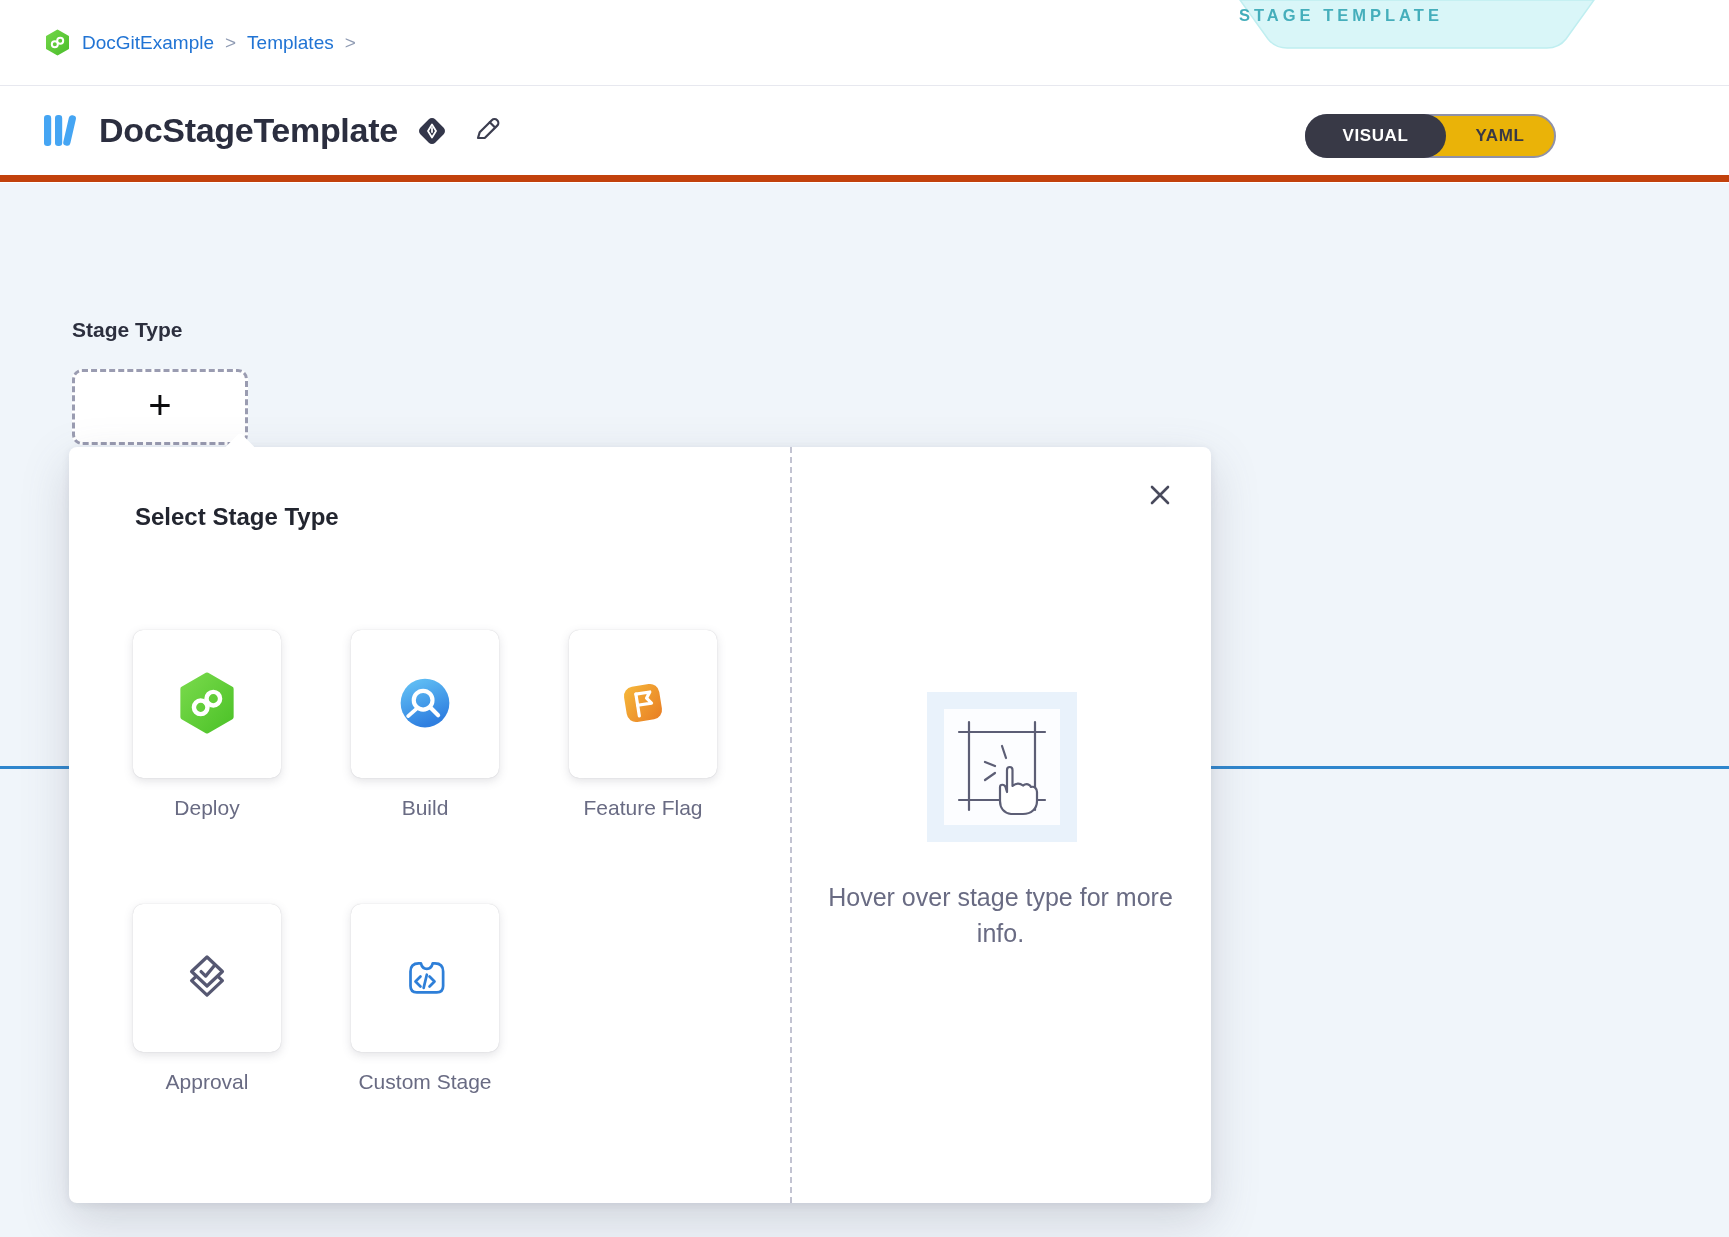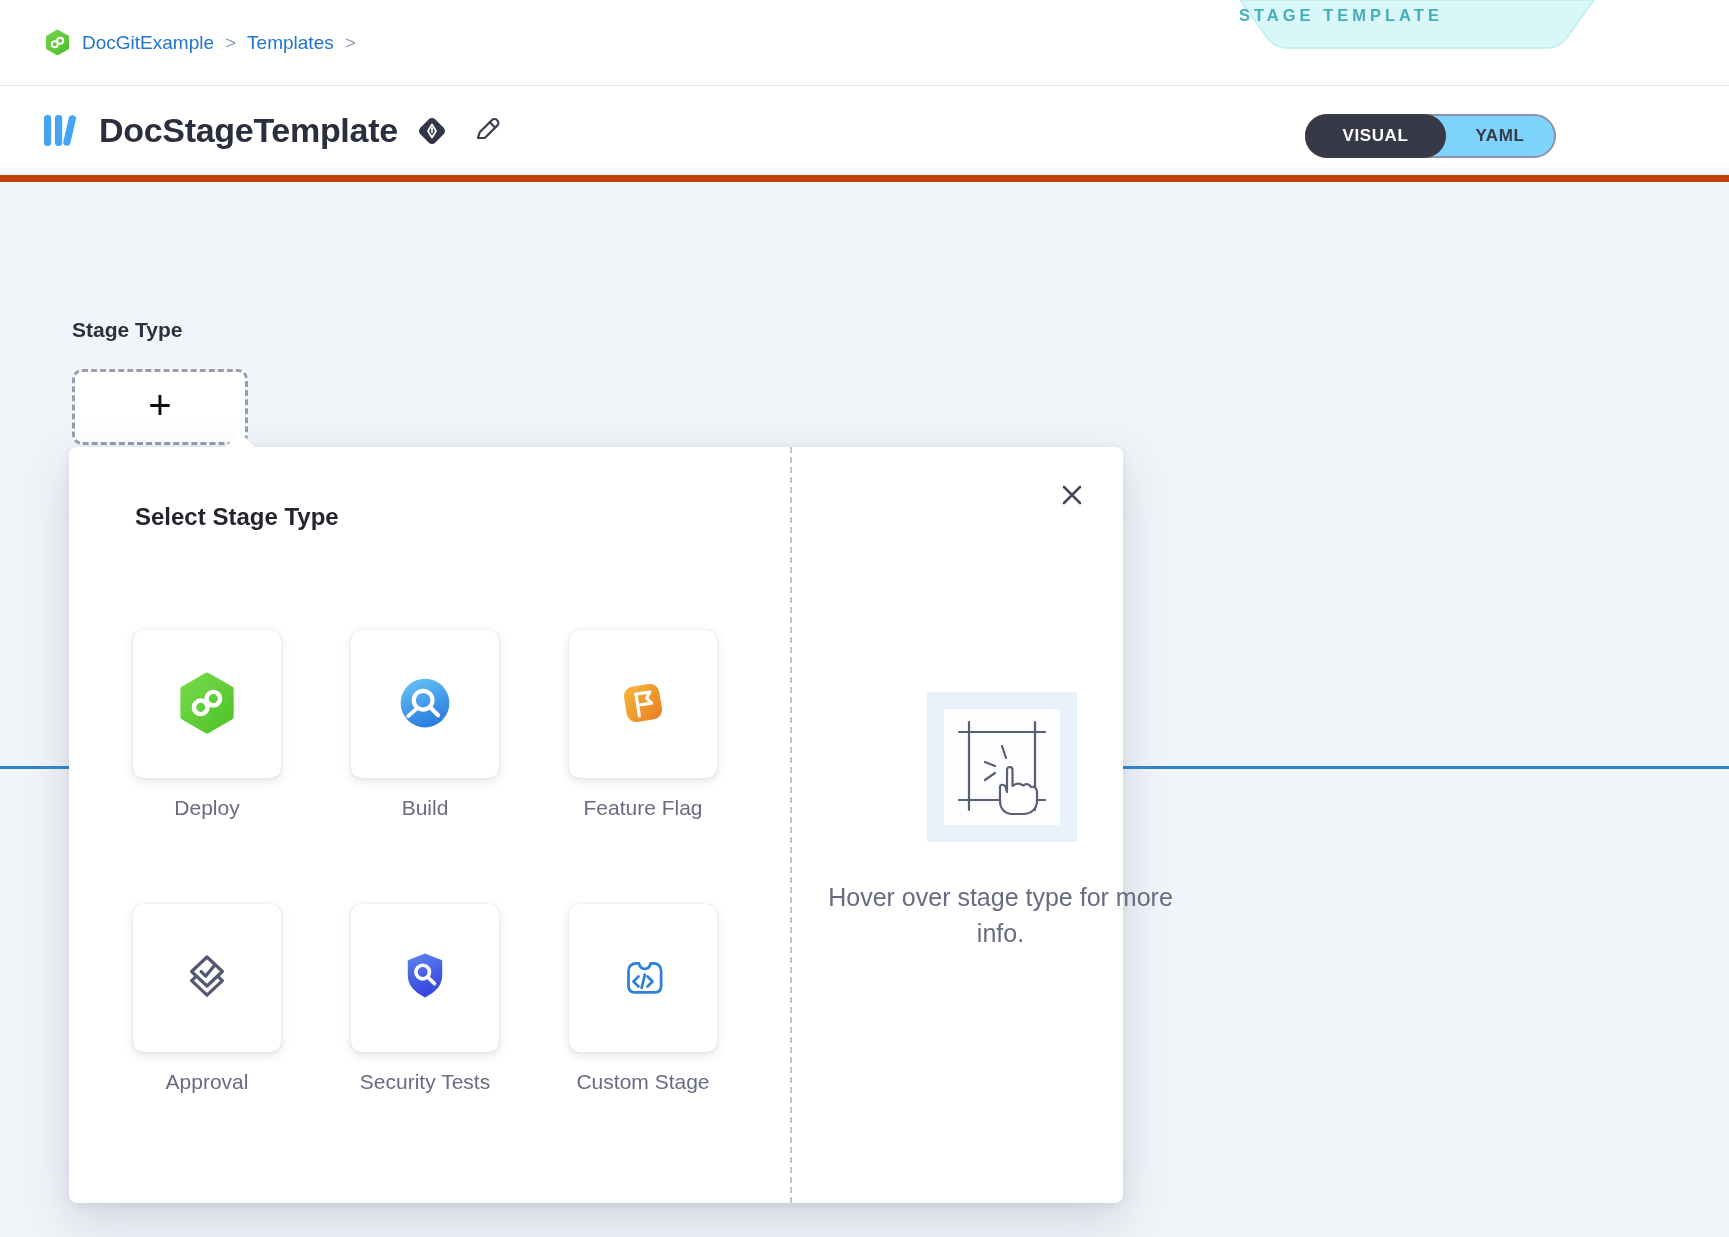--- a/index.html
+++ b/index.html
@@ -32,21 +32,21 @@
     border-bottom:7px solid #c2410c; display:flex; align-items:center;
     padding-left:40px; gap:17px; z-index:3;
   }
   .page-title{ font-size:34px; font-weight:bold; color:#2b2e3f; letter-spacing:-.3px; }
   .title-icon{ display:flex; align-items:center; }
   .edit-btn{ background:none; border:none; cursor:pointer; display:flex; align-items:center; margin-left:6px; }
 
   
   .view-toggle{
     position:absolute; left:1305px; top:114px; width:251px; height:44px;
-    background:#7dd3fc; border:2px solid #8f91a8; border-radius:22px; z-index:4;
+    background:#eab308; border:2px solid #8f91a8; border-radius:22px; z-index:4;
   }
   .toggle-visual{
     position:absolute; left:-2px; top:-2px; width:141px; height:44px;
     background:#383946; border-radius:22px; color:#fff; font-weight:bold; font-size:17px;
     display:flex; align-items:center; justify-content:center; letter-spacing:.6px;
     border:none; cursor:pointer; font-family:inherit;
   }
   .toggle-yaml{
     position:absolute; left:139px; right:0; top:0; height:40px;
     display:flex; align-items:center; justify-content:center;
@@ -61,21 +61,21 @@
   .add-stage-btn{
     position:absolute; left:72px; top:369px; width:176px; height:76px;
     background:#fff; border:3px dashed #9a9cb1; border-radius:10px;
     display:flex; align-items:center; justify-content:center;
     font-size:40px; font-weight:400; color:#0b0b0d; cursor:pointer; z-index:1;
     font-family:inherit; line-height:1; padding-bottom:4px;
   }
 
   
   .modal{
-    position:absolute; left:69px; top:447px; width:1054px; height:756px;
+    position:absolute; left:69px; top:447px; width:1142px; height:756px;
     background:#fff; border-radius:8px; z-index:2;
     box-shadow:0 2px 8px rgba(40,41,61,.08), 0 18px 48px rgba(96,97,112,.22);
   }
   .modal-notch{
     position:absolute; left:160px; top:-10px; width:22px; height:22px;
     background:#fff; transform:rotate(45deg); border-radius:3px;
   }
   .modal-title{ position:absolute; left:66px; top:56px; font-size:24px; font-weight:bold; color:#22252f; }
   .modal-close{
     position:absolute; top:34px; right:36px; width:30px; height:30px;
@@ -274,38 +274,20 @@
               <path d="M32 20 L49 36 L32 52 L15 36 Z"></path>
               <path d="M32 10 L49 26 L32 42 L15 26 Z" fill="#fff"></path>
               <path d="M25.5 26 L30.5 31 L40 19.5"></path>
             </g>
           </svg>
         </span>
       </button>
       <div class="stage-label">Approval</div>
     </div>
 
-    <div class="stage-cell">
-      <button class="stage-card">
-        <span>
-          <svg width="58" height="58" viewBox="0 0 64 64">
-            <defs>
-                <linearGradient id="gShield" x1="0" y1="0" x2="0.3" y2="1">
-              <stop offset="0" stop-color="#5e85f2"></stop>
-                  <stop offset="1" stop-color="#3746dc"></stop>
-                </linearGradient>
-              </defs>
-            <path d="M32 6 L51 13.5 V30 C51 41.5 43.5 48.5 32 54.5 C20.5 48.5 13 41.5 13 30 V13.5 Z" fill="url(#gShield)"></path>
-            <circle cx="29.5" cy="26.5" r="7.5" fill="none" stroke="#fff" stroke-width="4"></circle>
-            <path d="M35 32 L42.5 39.5" stroke="#fff" stroke-width="4" stroke-linecap="round"></path>
-          </svg>
-        </span>
-      </button>
-      <div class="stage-label">Security Tests</div>
-    </div>
 
     <div class="stage-cell">
       <button class="stage-card">
         <span>
           <svg width="58" height="58" viewBox="0 0 64 64">
             <g fill="none" stroke="#2e7fd8" stroke-width="3" stroke-linejoin="round" stroke-linecap="round">
               <path d="M16 26 q0 -9 9 -9 h2.5 q1.5 6 6.5 6 q5 0 6.5 -6 H43 q9 0 9 9 v16 q0 7 -7 7 H23 q-7 0 -7 -7 z"></path>
               <path d="M27 31.5 L21.5 37 L27 42.5"></path>
               <path d="M37 31.5 L42.5 37 L37 42.5"></path>
               <path d="M34 29.5 L30.5 44"></path>

